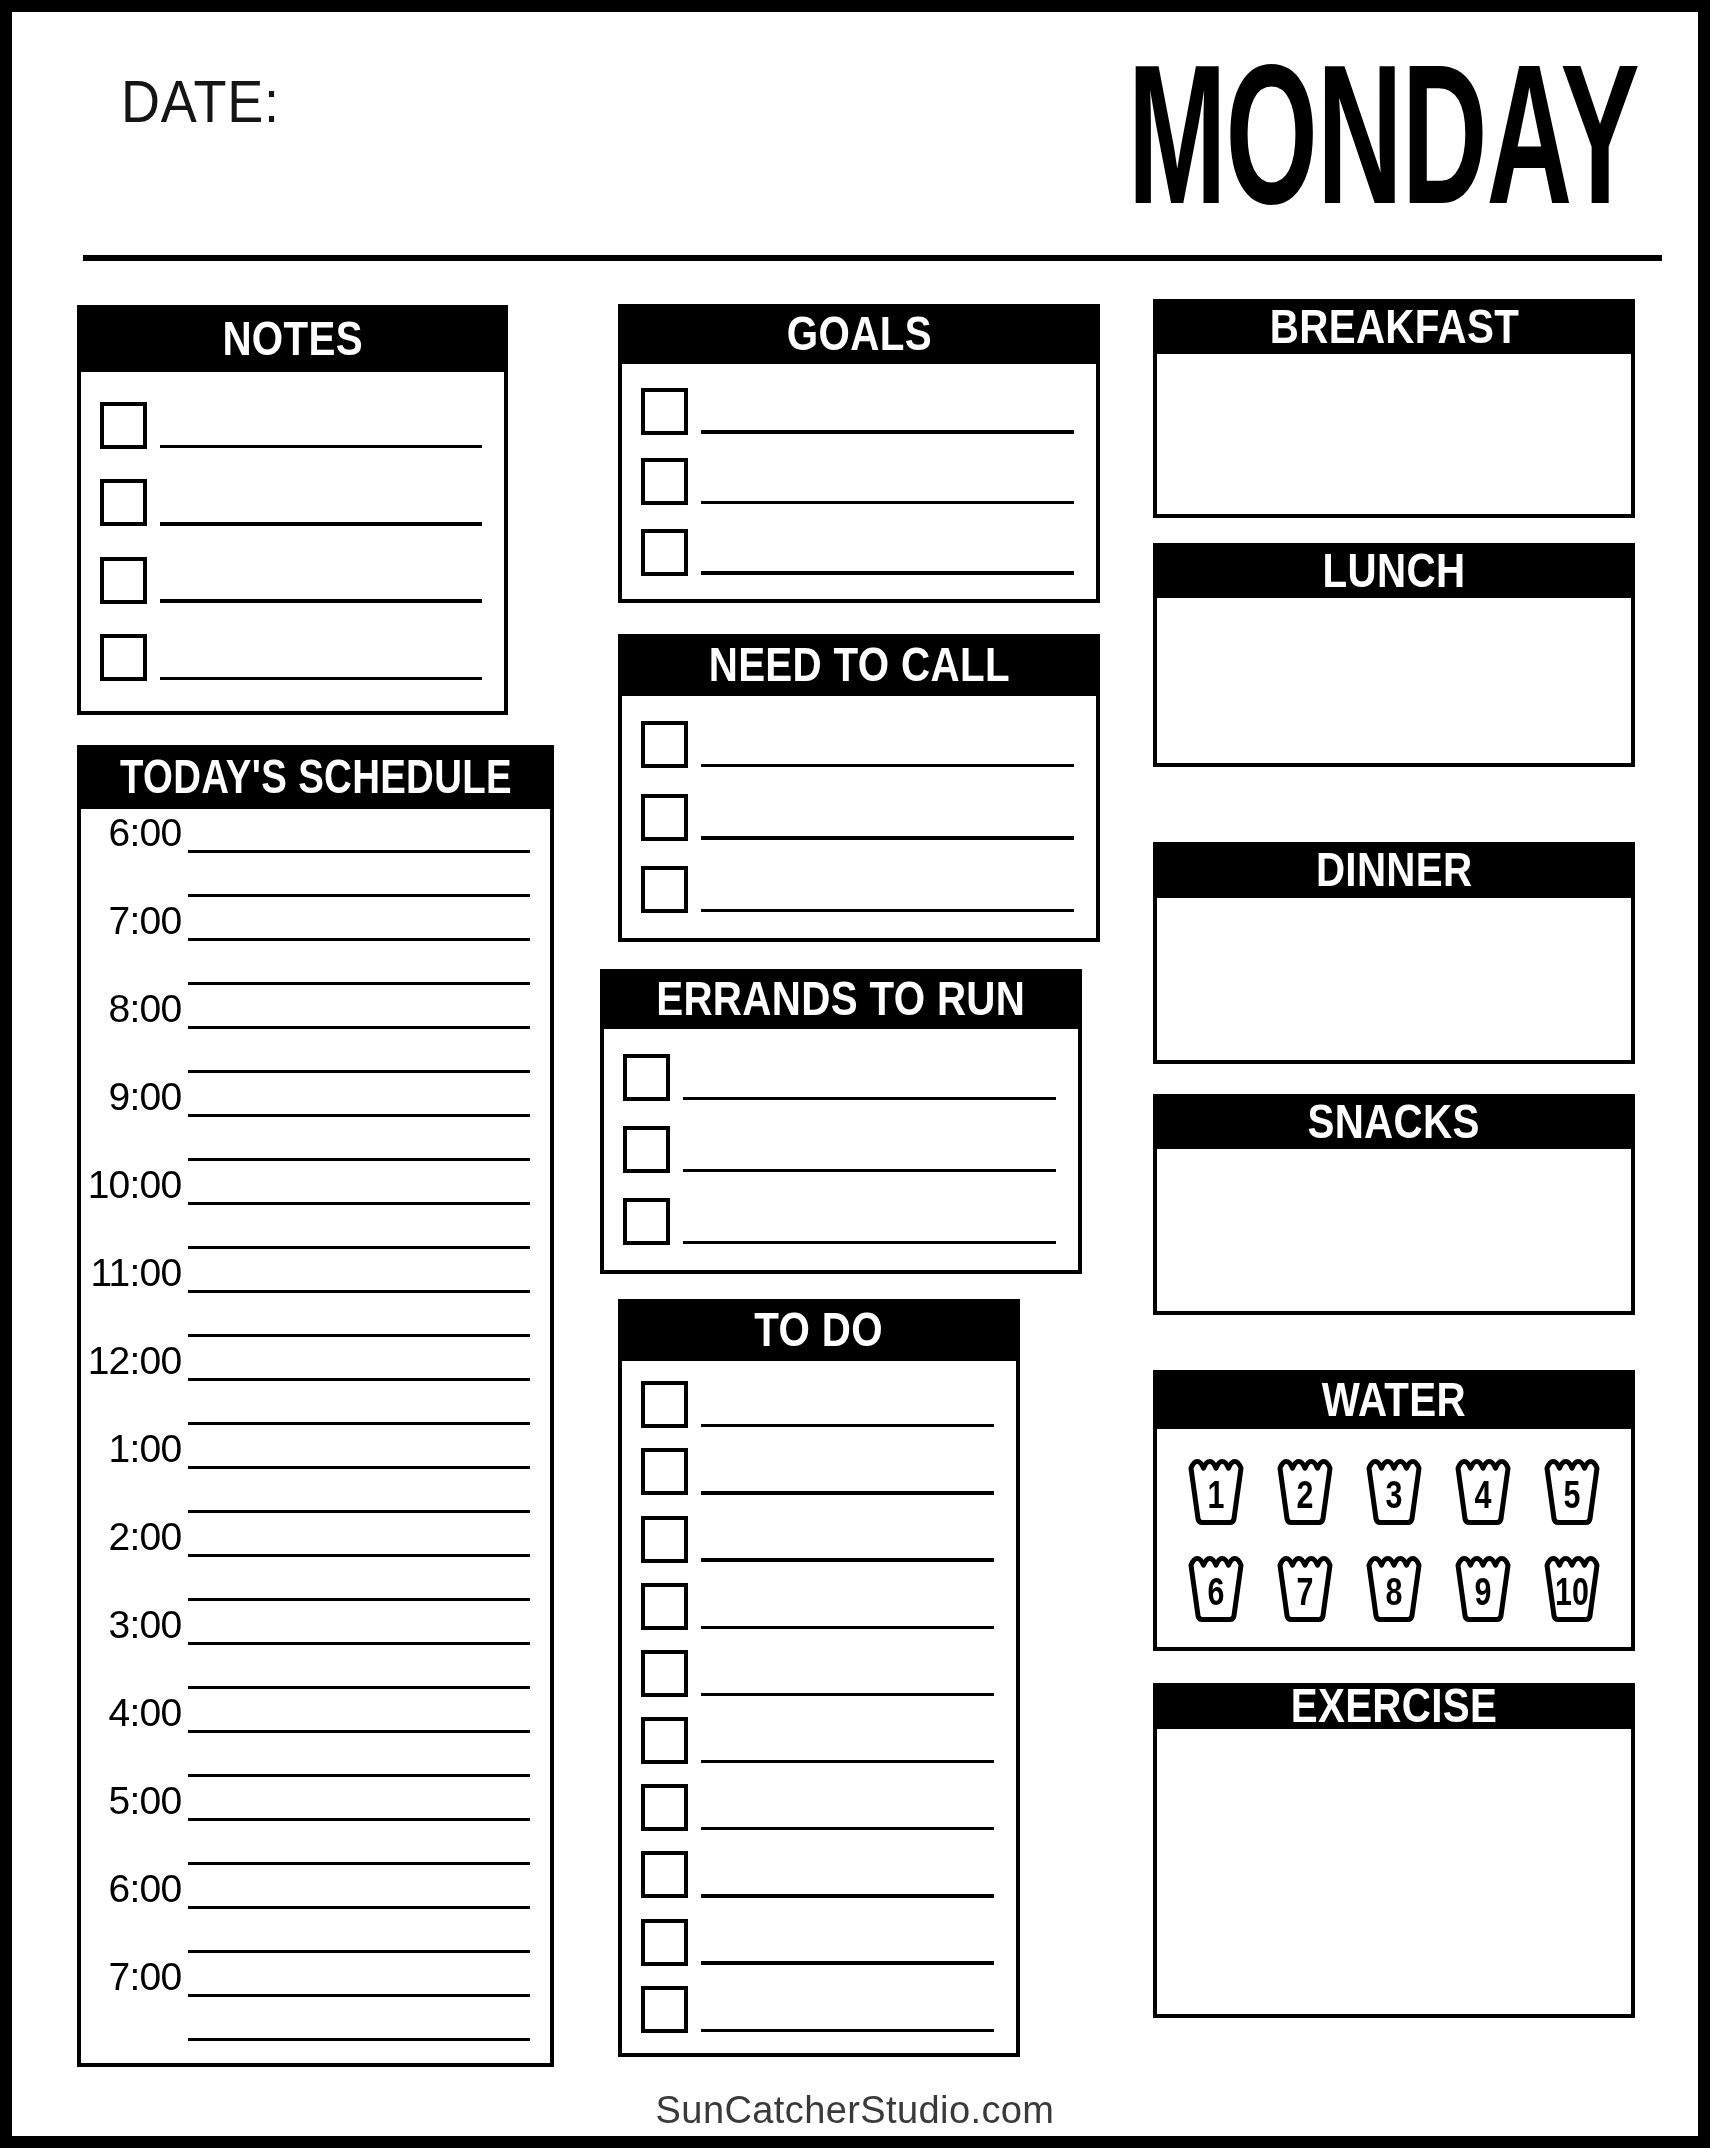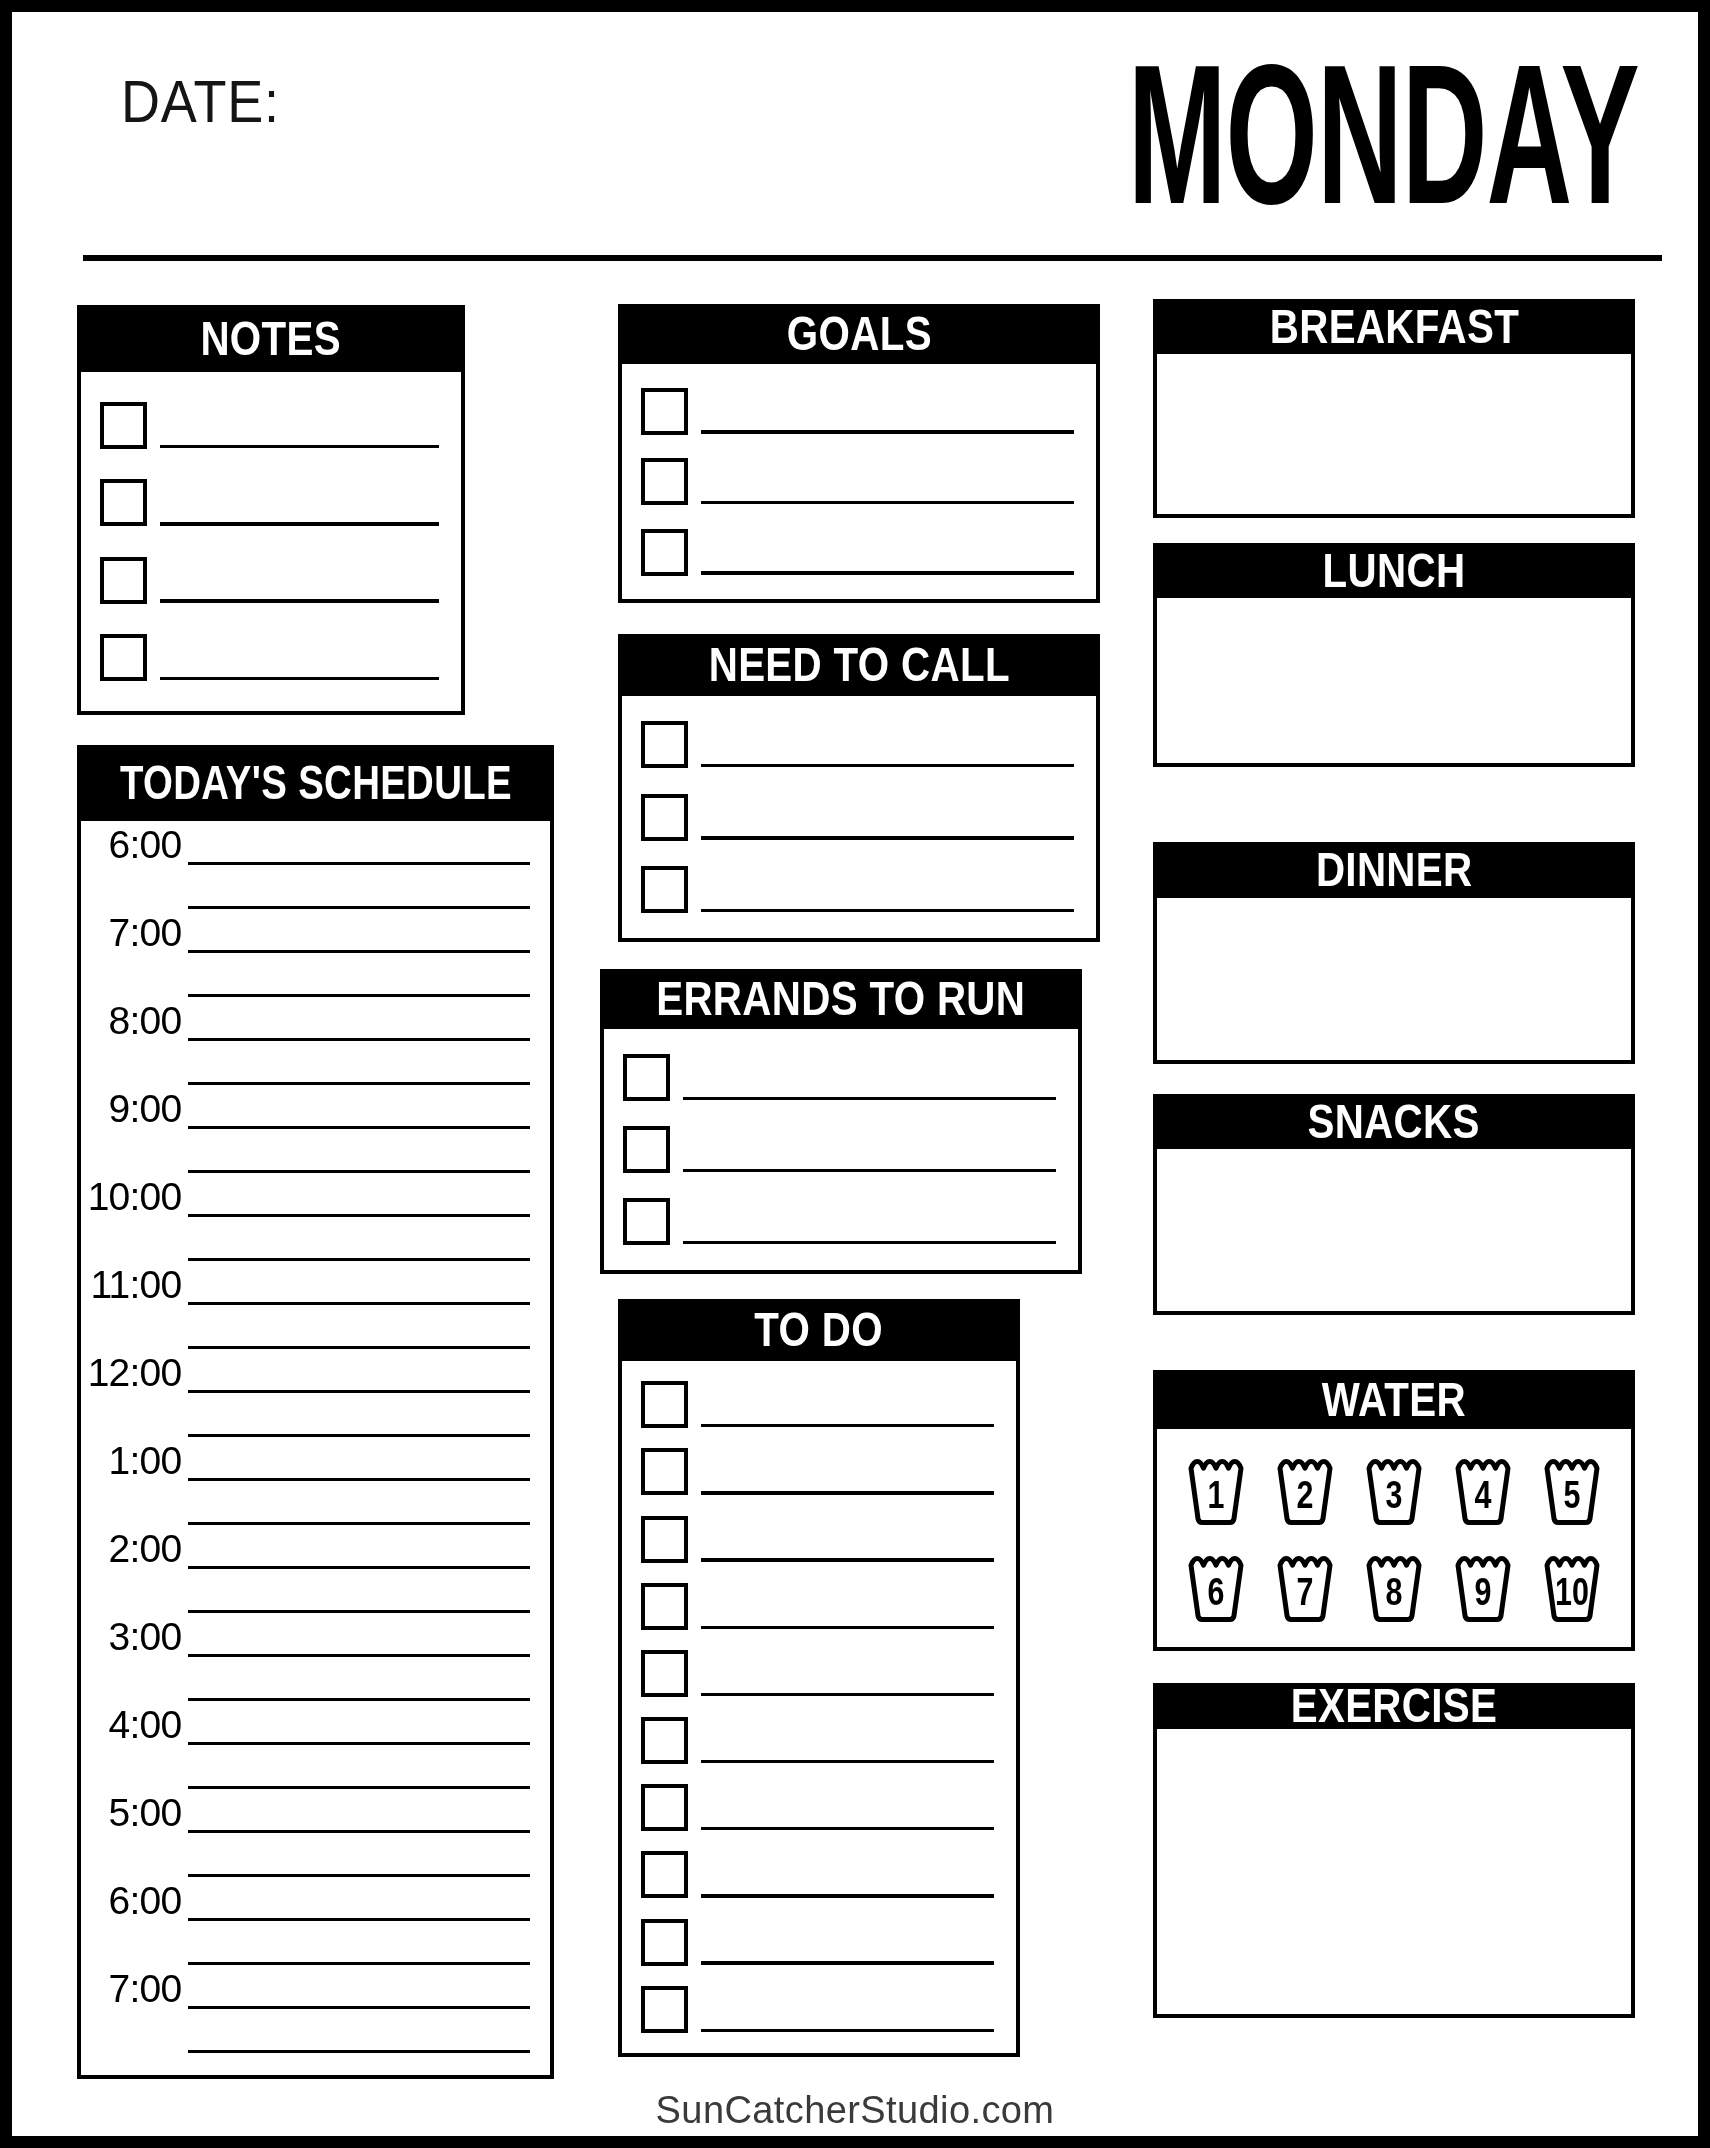--- a/index.html
+++ b/index.html
@@ -105,21 +105,21 @@
 </style>
 </head>
 <body>
 
 <div class="page">
 
   <div class="abs date-label">DATE:</div>
   <div class="abs day-title">MONDAY</div>
   <div class="abs header-rule"></div>
 
-  <section class="panel" style="left:65px; top:293px; width:388px;">
+  <section class="panel" style="left:65px; top:293px; width:431px;">
     <div class="panel-header" style="height:67px;">
       <span class="hdr-text">NOTES</span>
     </div>
     <div class="panel-body" style="height:343px;">
       <div class="chk-row">
         <span class="chk"></span>
         <span class="write-line"></span>
       </div>
       <div class="chk-row">
         <span class="chk"></span>
@@ -130,21 +130,21 @@
         <span class="write-line"></span>
       </div>
       <div class="chk-row">
         <span class="chk"></span>
         <span class="write-line"></span>
       </div>
     </div>
   </section>
 
   <section class="panel" style="left:65px; top:733px; width:477px;">
-    <div class="panel-header" style="height:76px;">
+    <div class="panel-header" style="height:64px;">
       <span class="hdr-text" style="transform:scaleX(0.8);">TODAY'S SCHEDULE</span>
     </div>
     <div class="panel-body sched-body" style="height:1258px;">
       <div class="sched-row">
           <span class="sched-time">6:00</span>
           <span class="sched-line"></span>
         </div>
       <div class="sched-row">
           <span class="sched-time"></span>
           <span class="sched-line"></span>

